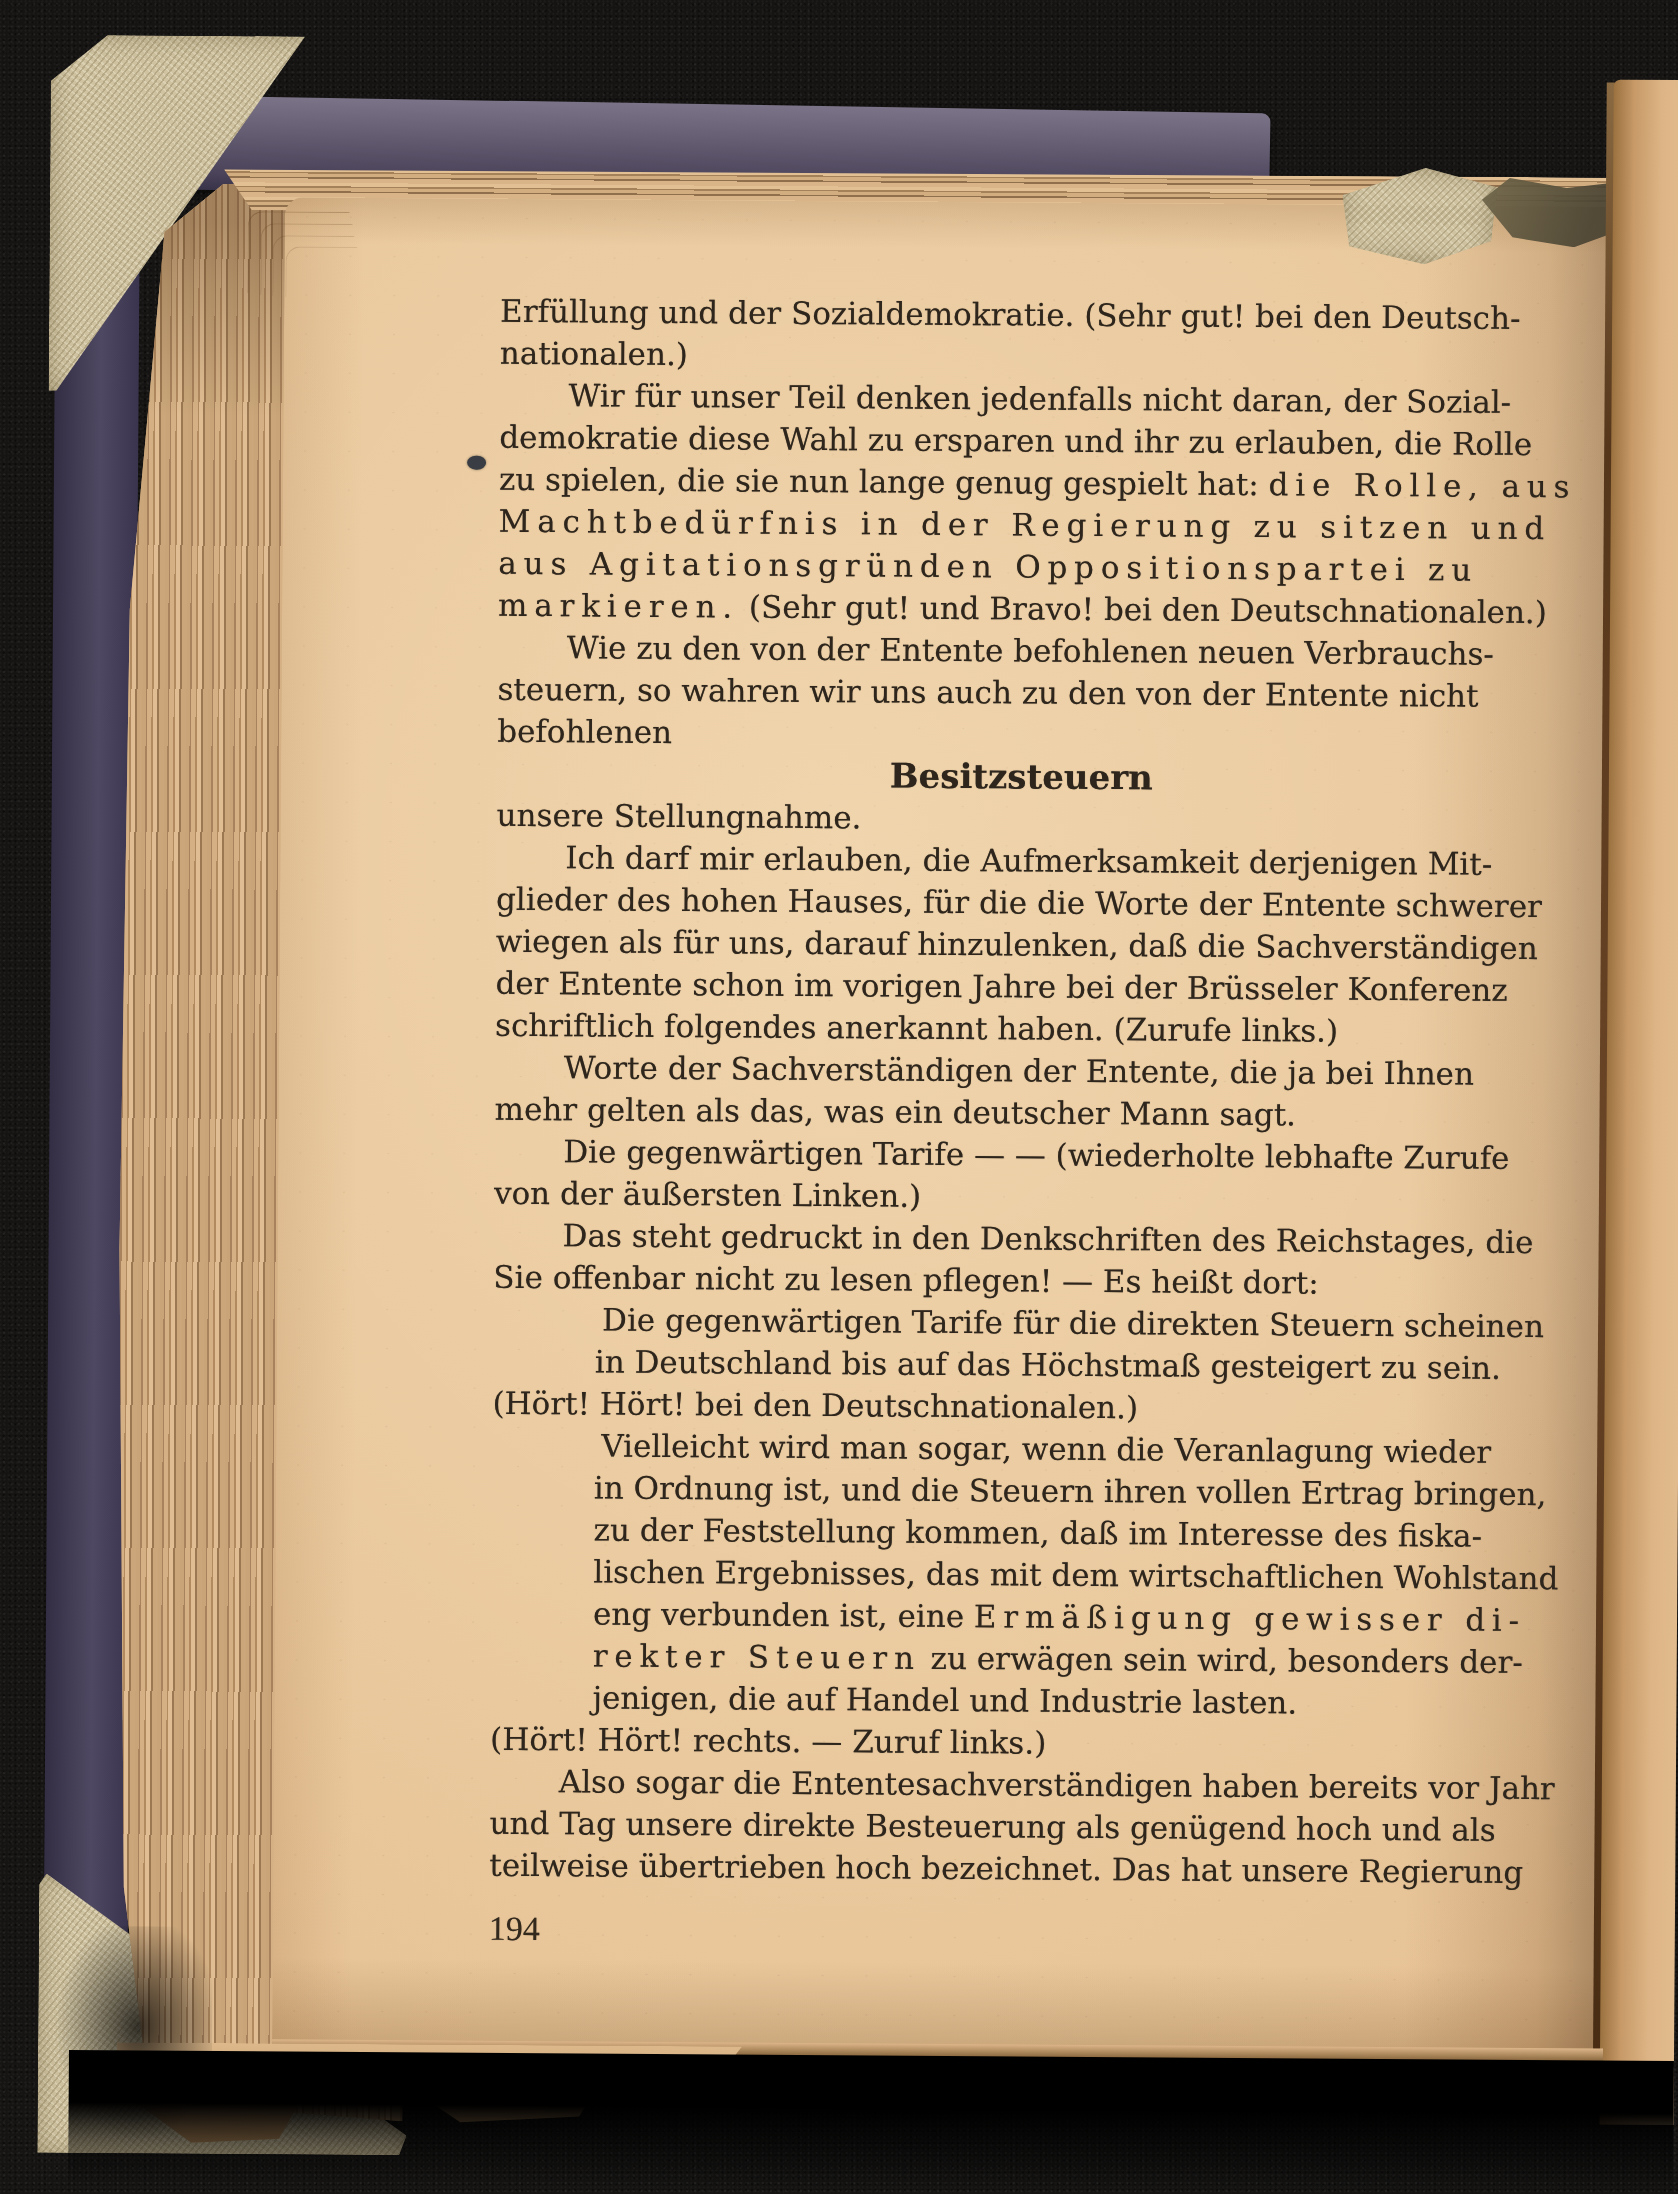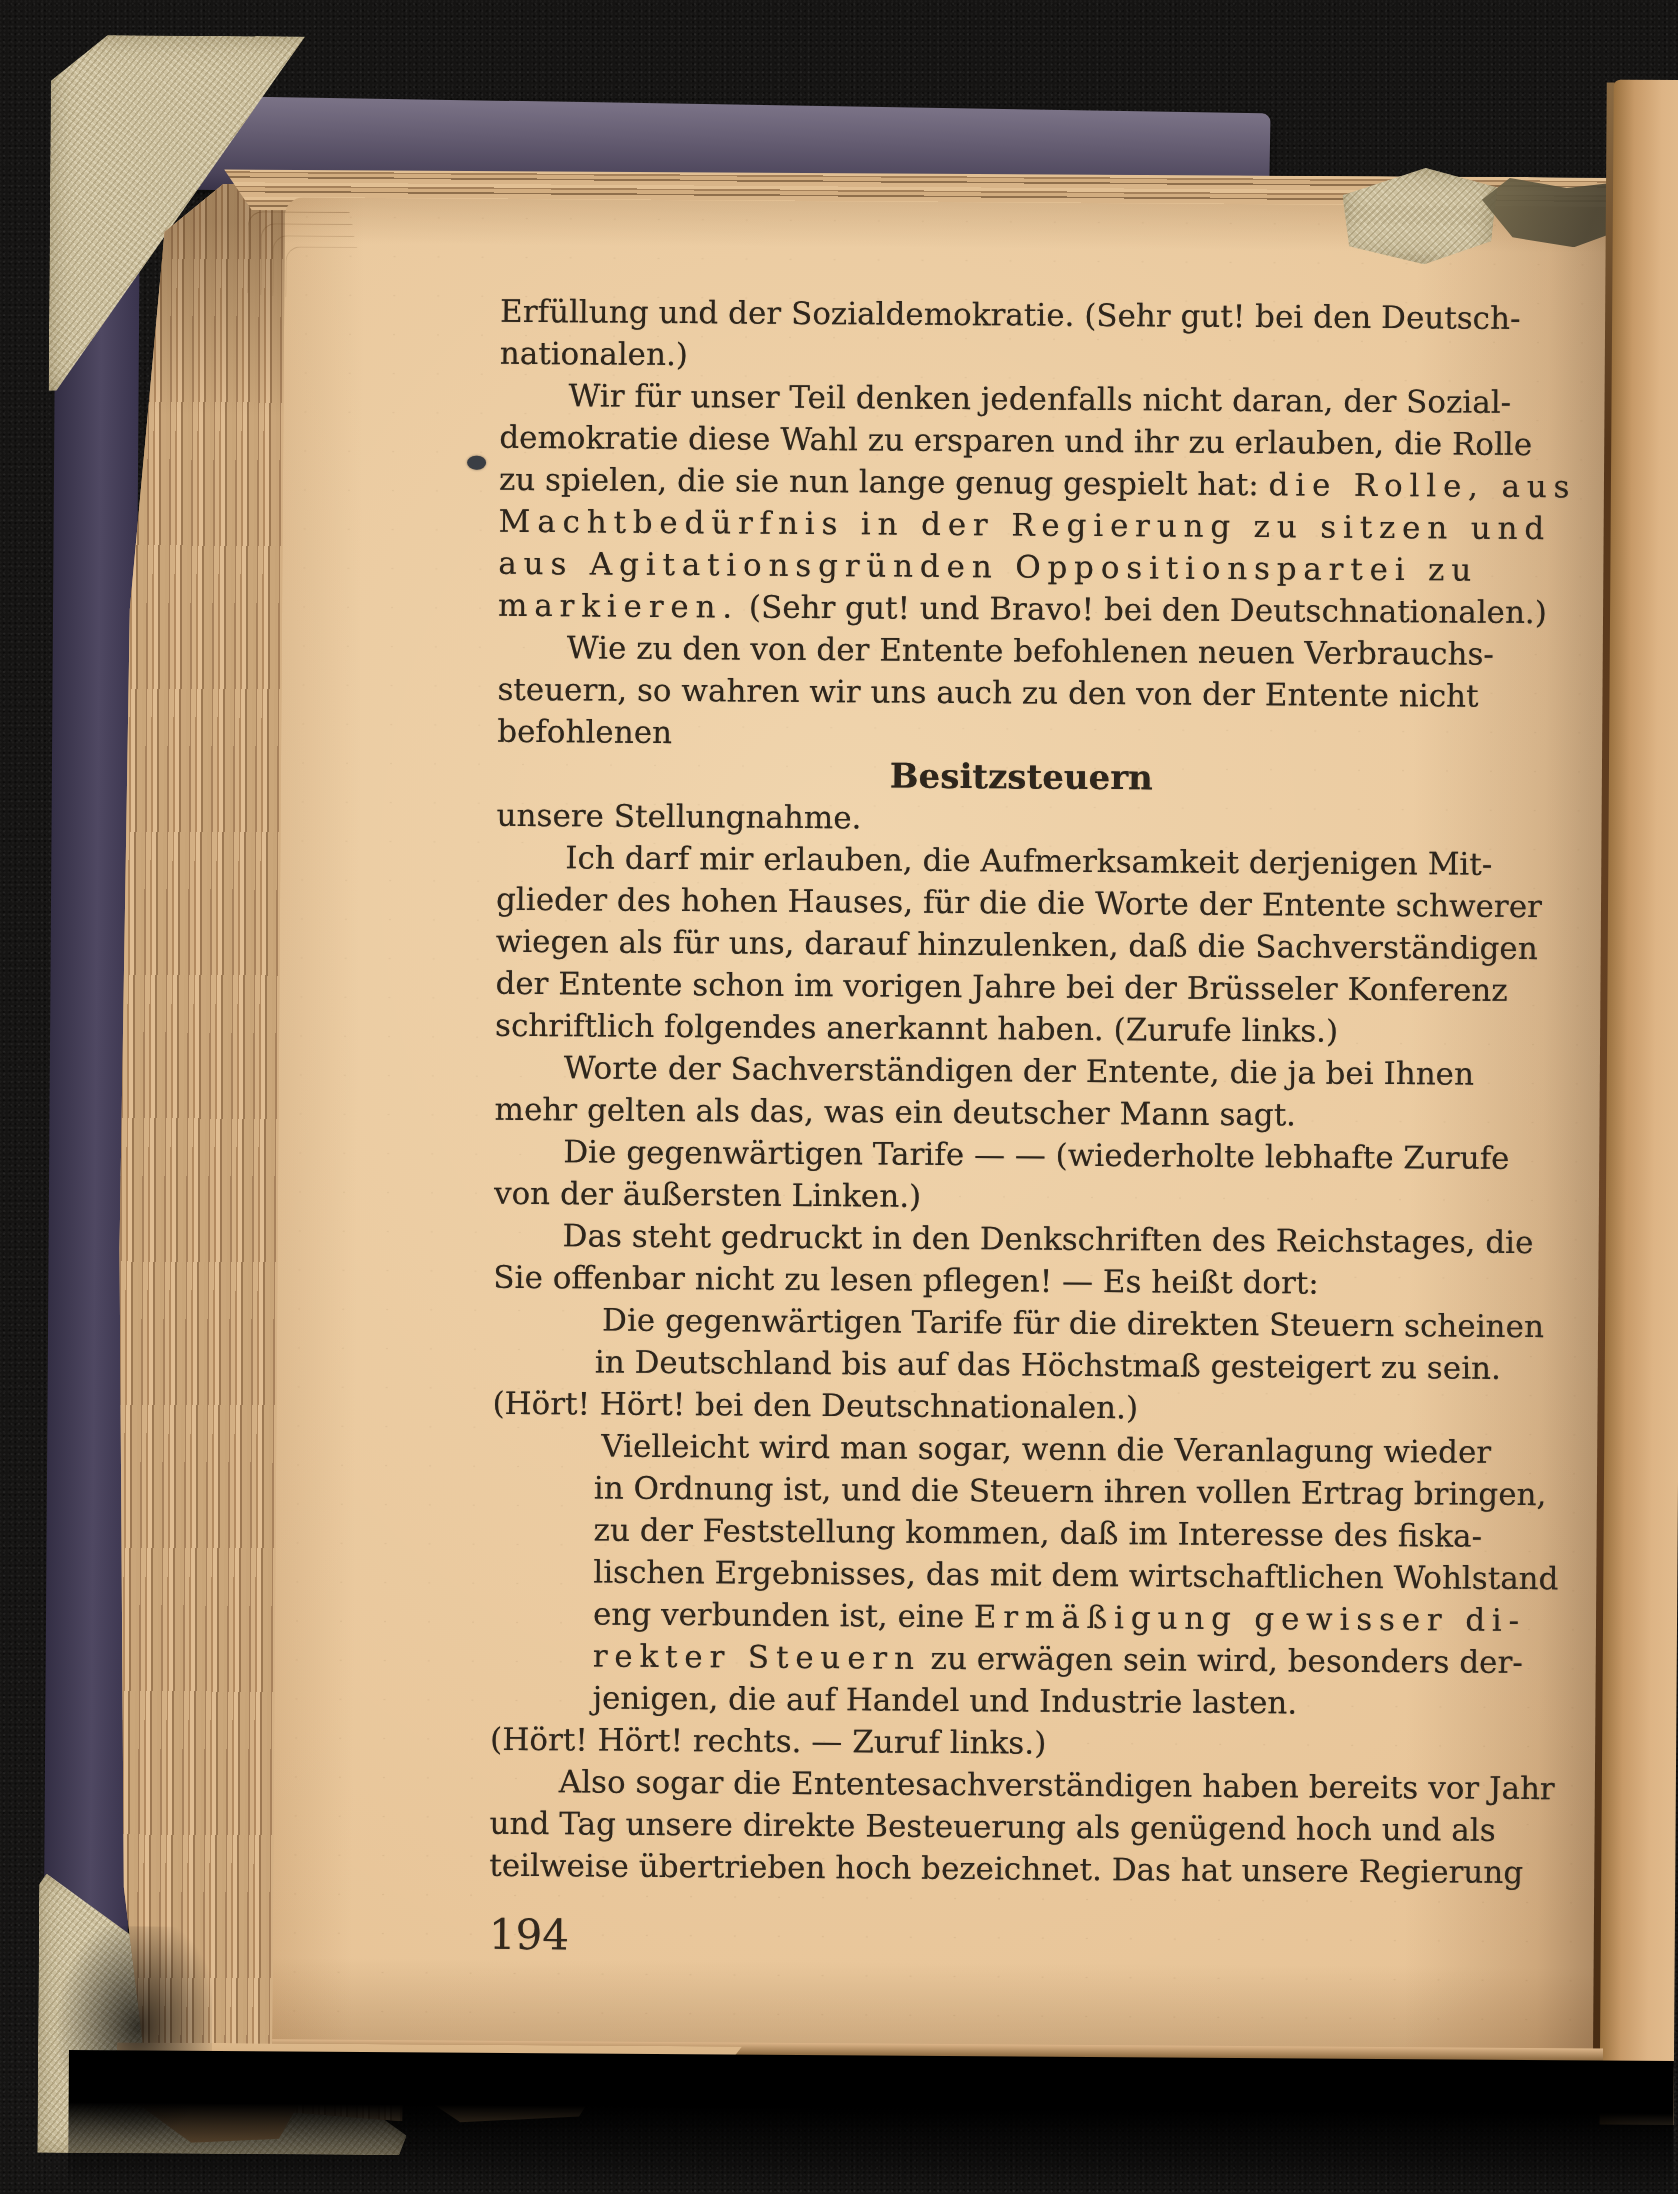--- a/index.html
+++ b/index.html
@@ -121,22 +121,23 @@
   .text-line{
     height:42px;line-height:42px;font-size:31px;white-space:nowrap;
     text-shadow:0 0 0.8px rgba(46,38,28,.55);
   }
   .text-line.indent{padding-left:69px;}
   .text-line.quote{padding-left:102px;}
   .text-line.quote-first{padding-left:109px;}
   .text-line.heading{text-align:center;font-weight:bold;font-size:34px;}
   .seg.sp{letter-spacing:.22em;}
   #page-number{
-    position:absolute;left:495px;top:1912px;font-size:42px;color:#33291d;
+    position:absolute;left:495px;top:1912px;font-size:34px;color:#33291d;
     text-shadow:0 0 0.8px rgba(46,38,28,.5);
+    font-family:Liberation Serif, serif;
   }
 </style>
 </head>
 <body>
 
 <div id="stage">
   <div id="book">
     <div class="cover-top"></div>
     <div class="cover-spine"></div>
     <div class="cloth cloth-tl"></div>

